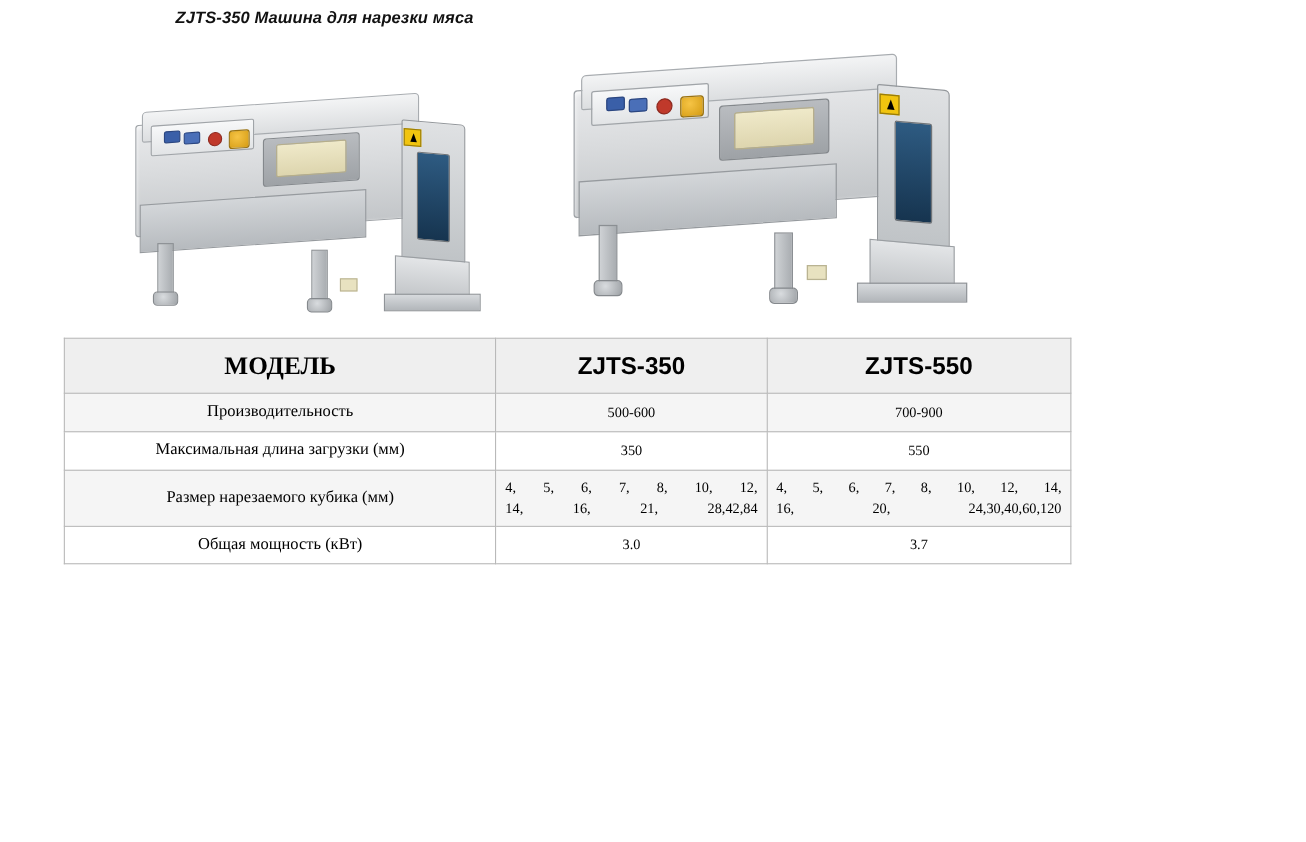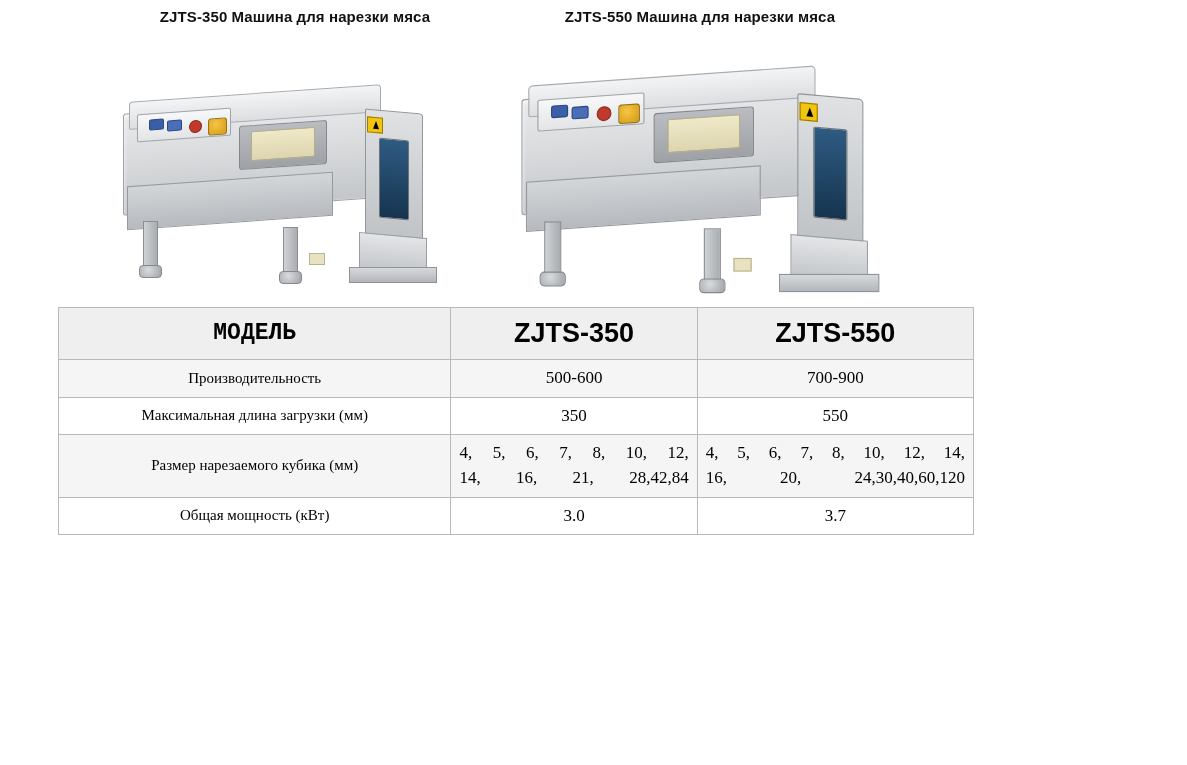--- a/index.html
+++ b/index.html
@@ -31,20 +31,21 @@
   .product.left  { left: 95px;  width: 400px; }
   .product.right { left: 500px; width: 400px; }
 
   .product-title {
     text-align: center;
     font-family: "Liberation Sans", sans-serif;
     font-weight: bold;
     font-size: 15px;
     color: #111;
     letter-spacing: 0.1px;
+    font-style: italic;
   }
   .product-figure {
     position: relative;
     width: 400px;
     height: 260px;
     margin-top: 10px;
   }
 
   
   .machine {
@@ -217,37 +218,36 @@
     border: 1px solid #b9b9b9;
     text-align: center;
     vertical-align: middle;
     padding: 6px 8px;
     font-size: 15px;
     line-height: 1.45;
   }
   table.spec thead th {
     background: #efefef;
     font-weight: bold;
-    font-family: Liberation Mono, monospace;
   }
   table.spec thead th.model-head {
     font-size: 23px;
     padding: 8px 6px;
   }
   table.spec thead th.col-head {
-    font-size: 27px;
+    font-size: 22px;
     font-family: "Liberation Sans", sans-serif;
   }
   table.spec tbody tr:nth-child(odd) td { background: #f5f5f5; }
   table.spec tbody tr:nth-child(even) td { background: #ffffff; }
   table.spec td.label {
     font-size: 15px;
   }
   table.spec td.value {
-    font-size: 17px;
+    font-size: 13px;
   }
   td.dice {
     text-align: justify;
     text-align-last: justify;
     padding: 8px 16px;
     line-height: 1.9;
   }
   .col-label { width: 392px; }
   .col-a { width: 246px; }
   .col-b { width: 276px; }
@@ -280,21 +280,20 @@
         <div class="foot f1"></div>
         <div class="foot f2"></div>
         <div class="base-block"></div>
         <div class="plinth"></div>
         <div class="tag"></div>
       </div>
     </div>
   </div>
 
   <div class="product right">
-    <div class="product-title">ZJTS-550 Машина для нарезки мяса</div>
     <div class="product-figure">
       <div class="machine m550">
         <div class="body-main"></div>
         <div class="body-top"></div>
         <div class="lower-front"></div>
         <div class="panel"></div>
         <div class="btn-blue"></div>
         <div class="btn-blue2"></div>
         <div class="btn-red"></div>
         <div class="knob"></div>

